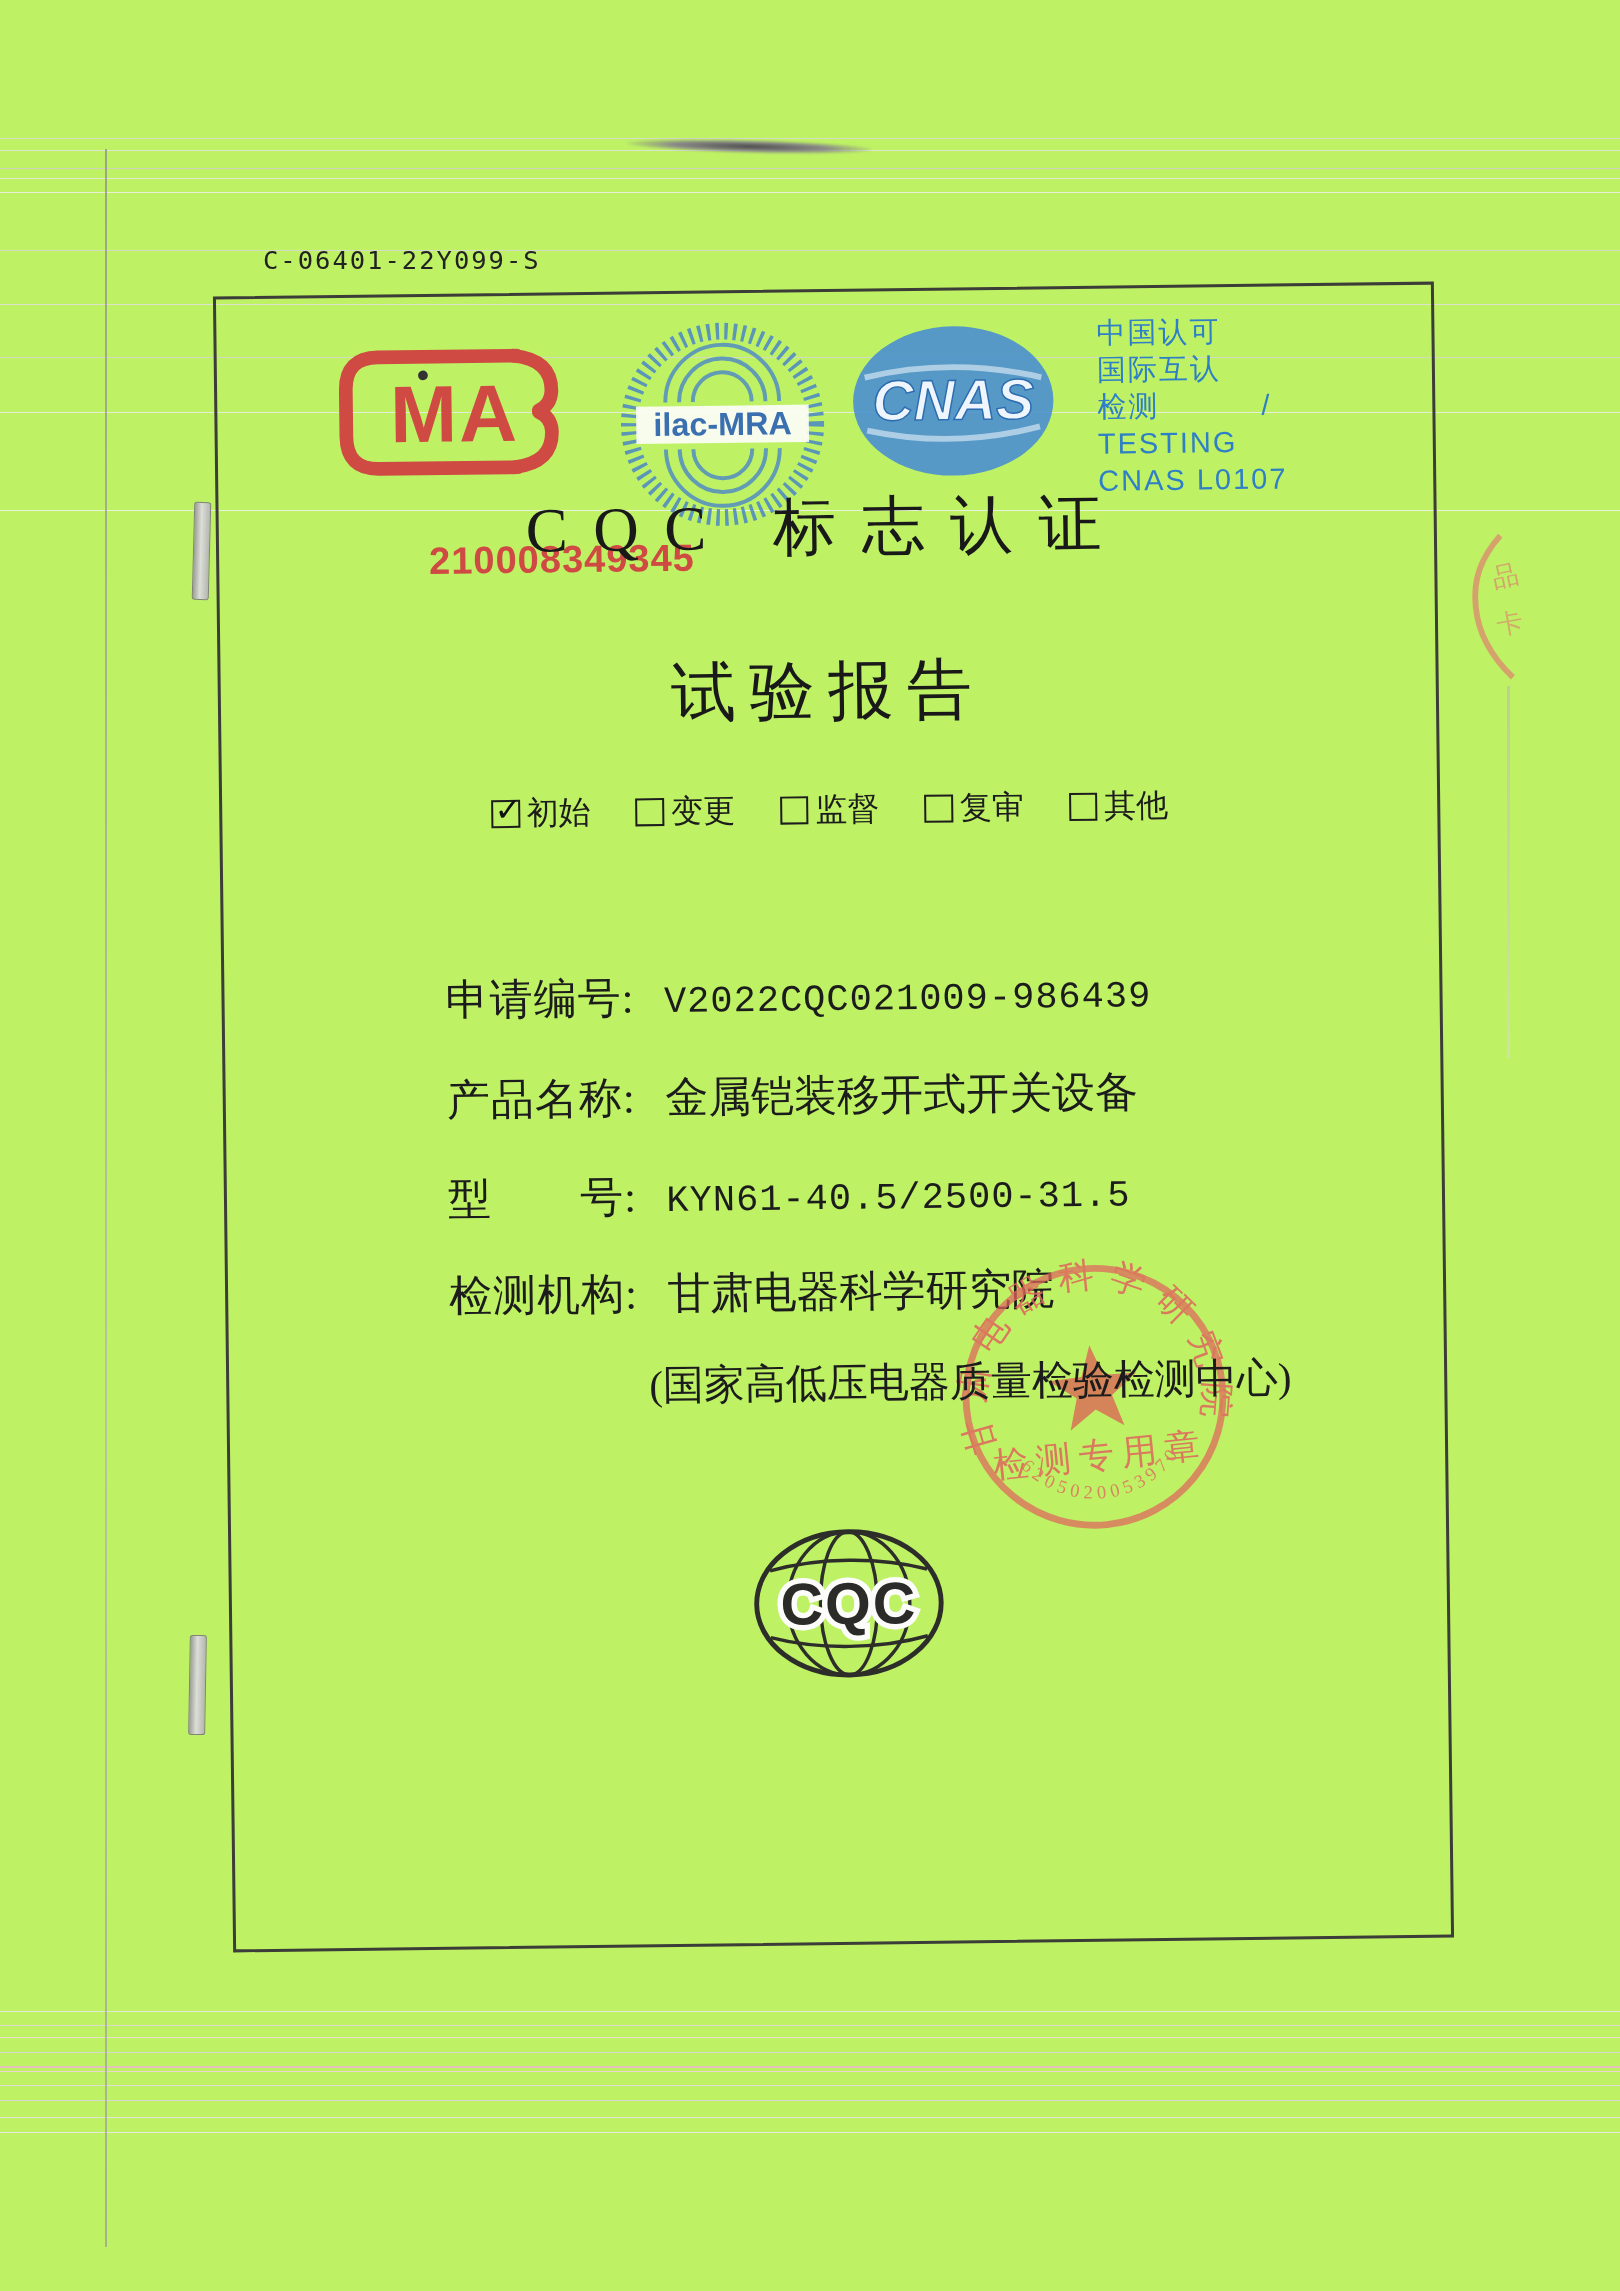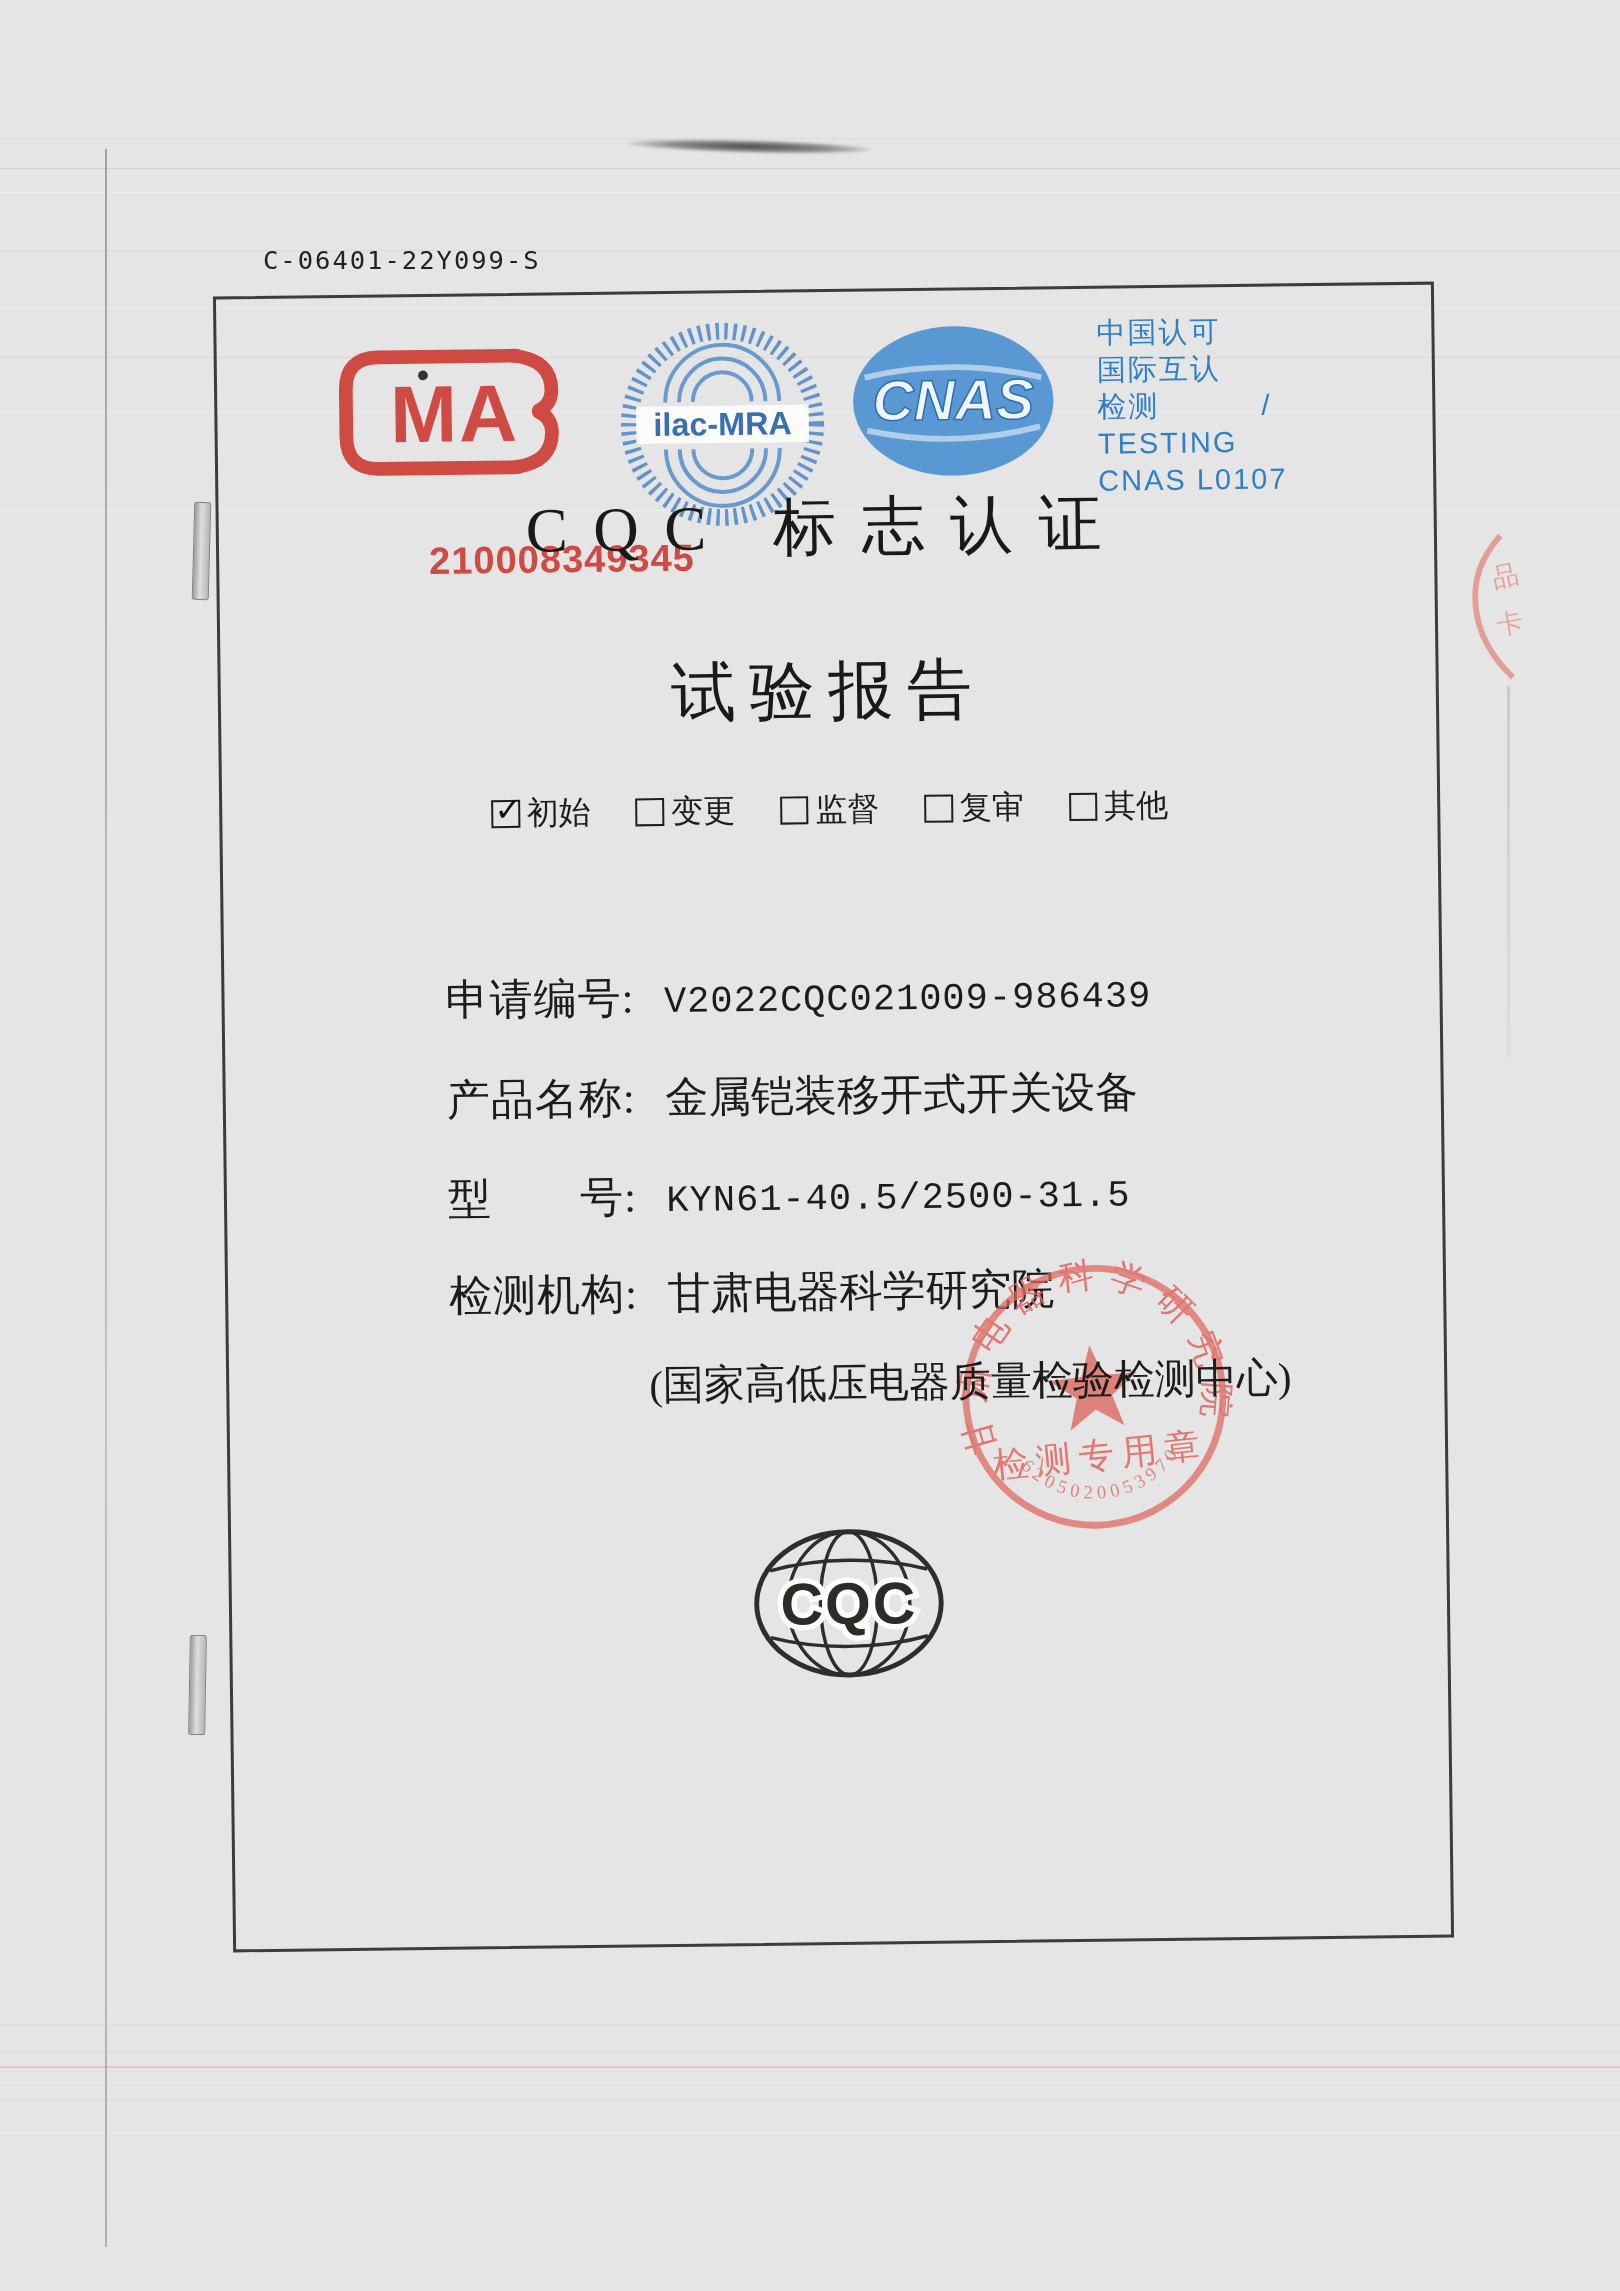--- a/index.html
+++ b/index.html
@@ -1,20 +1,20 @@
 <!DOCTYPE html>
 <html style="--cma-red: #cf4a43; --stamp-red: #e0655e; --cnas-blue: #4a8fd0; --ilac-blue: #4a86c8; --accred-blue: #2f7fc6; --ink: #1c1c1c;"><head>
 <meta charset="utf-8">
 <style>
   :root{
     --cma-red:#cf4a43; --stamp-red:#e0655e; --cnas-blue:#4a8fd0;
     --ilac-blue:#4a86c8; --accred-blue:#2f7fc6; --ink:#1c1c1c;
   }
   html,body{margin:0;padding:0;background:#ffffff;}
-  .scan{position:relative;width:1620px;height:2292px;background:#e5e5e5;overflow:hidden;
+  .scan{position:relative;width:1620px;height:2292px;background:#bef264;overflow:hidden;
         font-family:"Liberation Serif",serif;color:var(--ink);}
   .hline{position:absolute;left:0;width:100%;height:1px;opacity:.85;}
   .paper-edge{position:absolute;left:105px;top:149px;width:2px;height:2098px;
         background:linear-gradient(#8d8d8d,#b5b5b5 60%,#9c9c9c);opacity:.75;}
   .blob{position:absolute;left:627px;top:140px;width:245px;height:12.7px;border-radius:50%;
         background:radial-gradient(ellipse,#4a4a48 0%,#8a8a88 45%,transparent 75%);
         transform:rotate(1.5deg);filter:blur(1px);}
   .staple{position:absolute;width:14.7px;border:1px solid #7d7d7d;border-radius:2.9px;
         background:linear-gradient(to right,#9a9a9a,#dedede 45%,#b4b4b4);opacity:.95;}
   .doc-code{position:absolute;left:263px;top:245px;font-family:"DejaVu Sans Mono",monospace;

